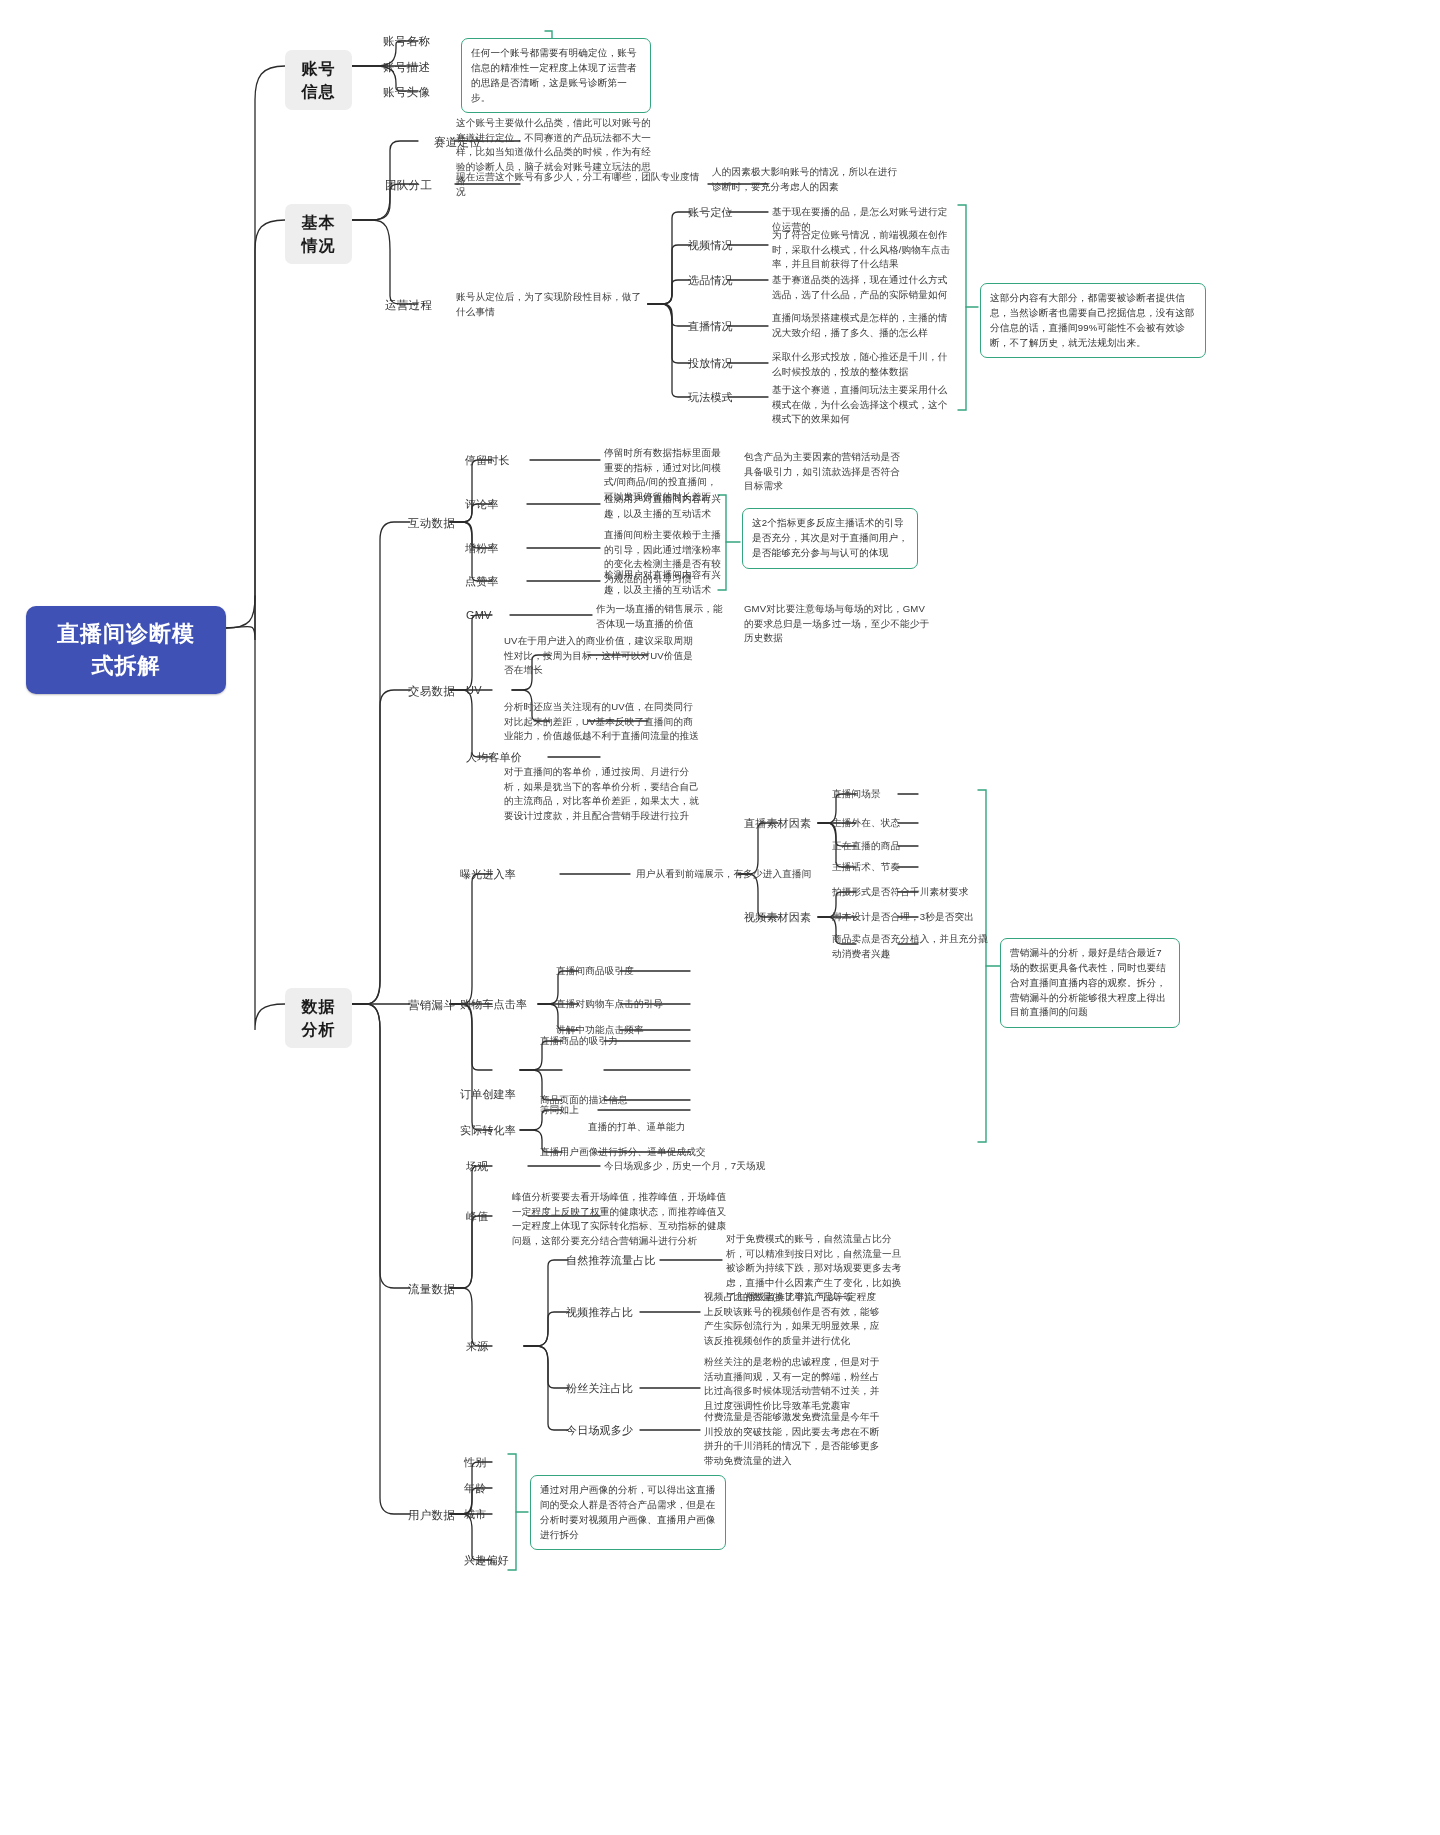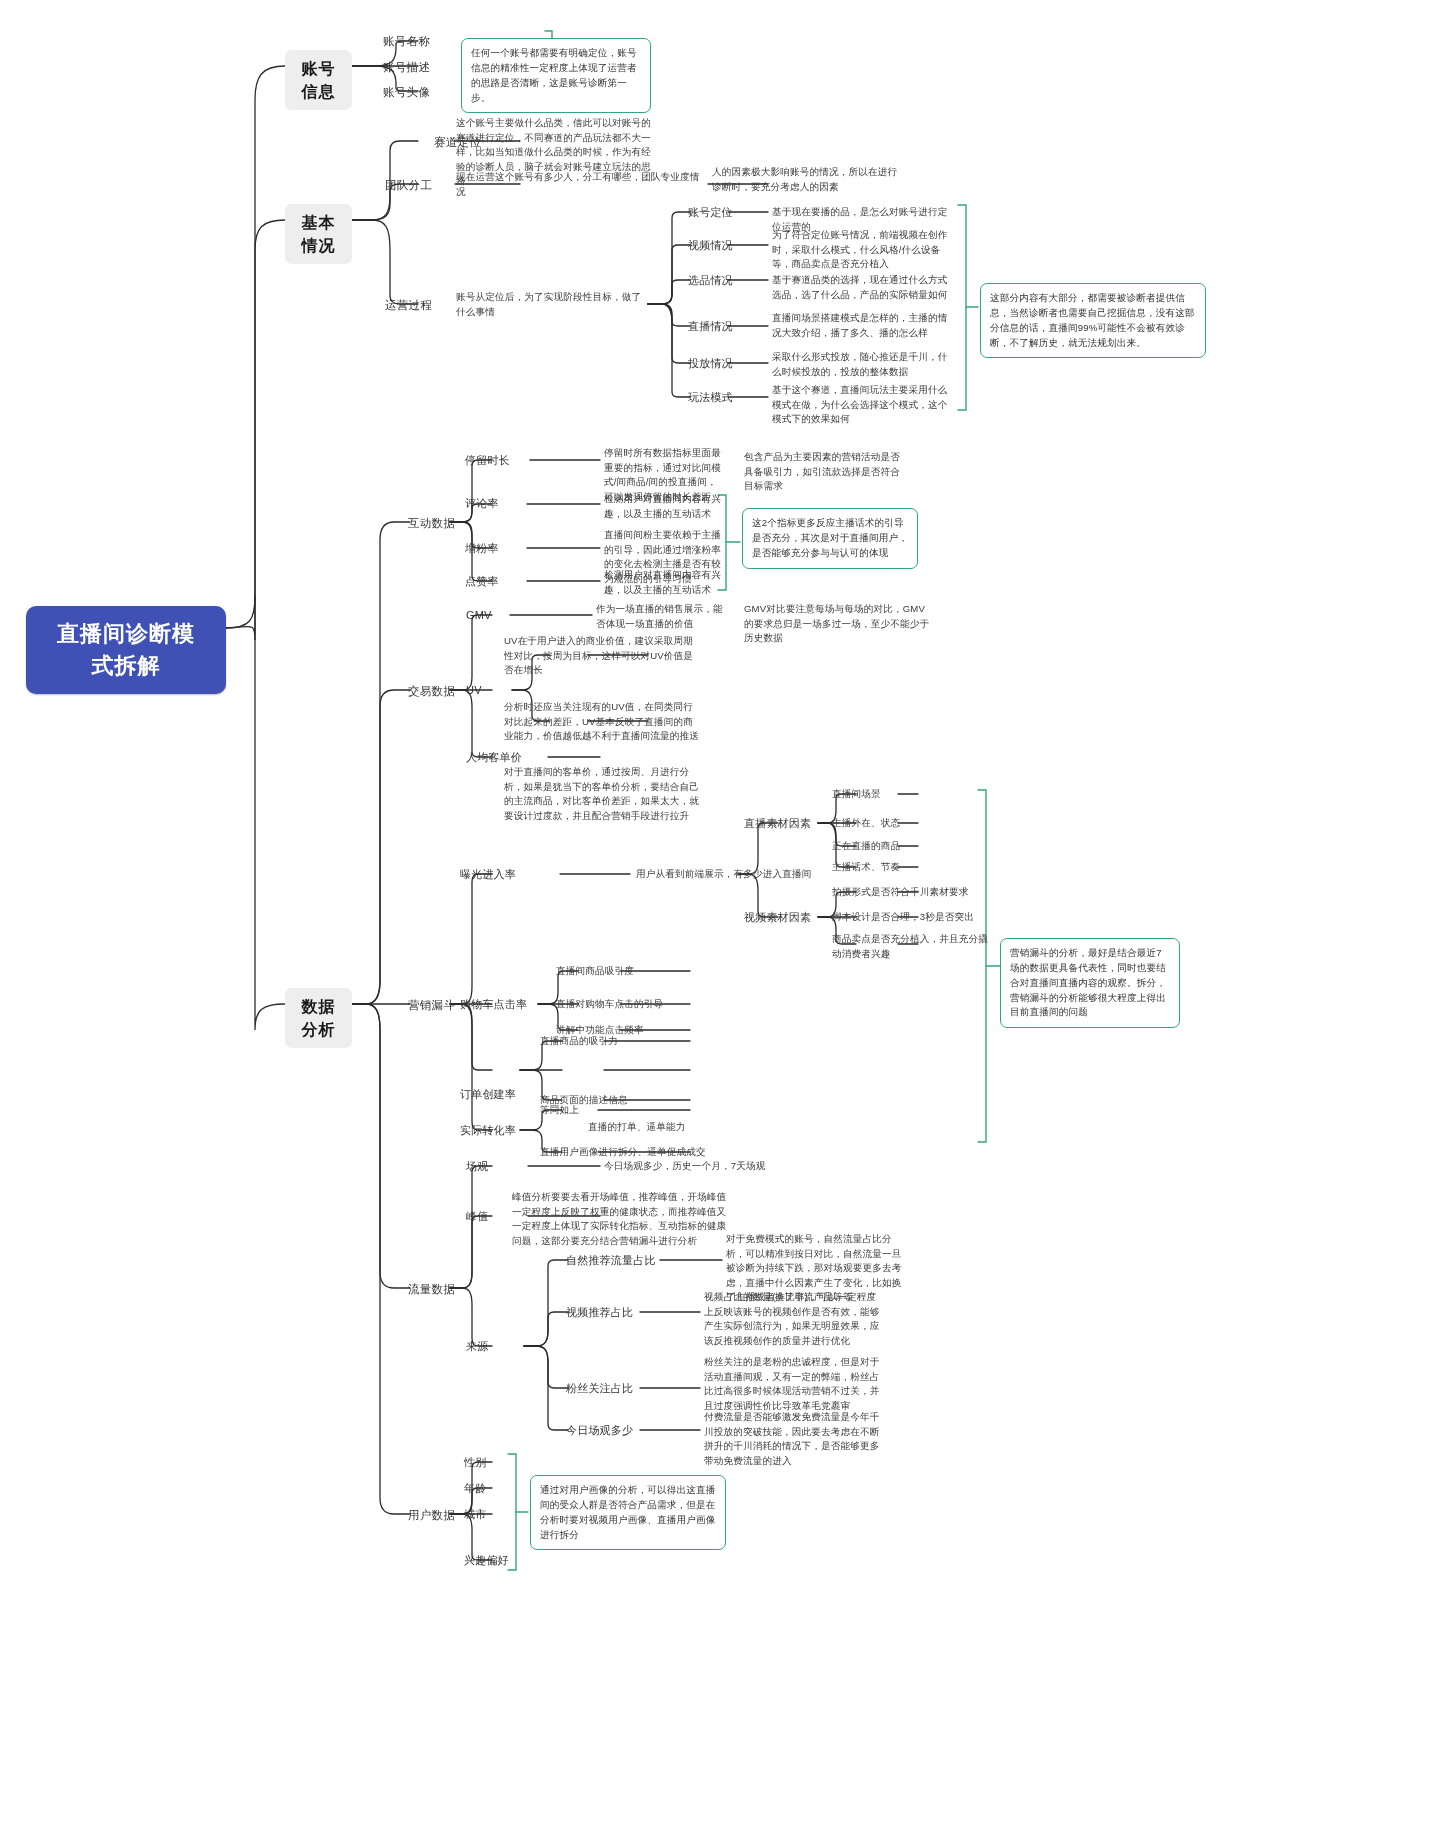--- a/index.html
+++ b/index.html
@@ -240,21 +240,21 @@
   <div class="node leaf" style="left:456px; top:170px; width:248px;">现在运营这个账号有多少人，分工有哪些，团队专业度情况</div>
   <div class="node leaf" style="left:712px; top:165px; width:192px;">人的因素极大影响账号的情况，所以在进行诊断时，要充分考虑人的因素</div>
 
   <div class="node l2" style="left:385px; top:297px;">运营过程</div>
   <div class="node leaf" style="left:456px; top:290px; width:192px;">账号从定位后，为了实现阶段性目标，做了什么事情</div>
 
   <div class="node l3" style="left:688px; top:205px;">账号定位</div>
   <div class="node leaf" style="left:772px; top:205px; width:180px;">基于现在要播的品，是怎么对账号进行定位运营的</div>
 
   <div class="node l3" style="left:688px; top:238px;">视频情况</div>
-  <div class="node leaf" style="left:772px; top:228px; width:180px;">为了符合定位账号情况，前端视频在创作时，采取什么模式，什么风格/什么设备等，商品卖点是否充分植入</div>
+  <div class="node leaf" style="left:772px; top:228px; width:180px;">为了符合定位账号情况，前端视频在创作时，采取什么模式，什么风格/购物车点击率，并且目前获得了什么结果</div>
 
   <div class="node l3" style="left:688px; top:273px;">选品情况</div>
   <div class="node leaf" style="left:772px; top:273px; width:180px;">基于赛道品类的选择，现在通过什么方式选品，选了什么品，产品的实际销量如何</div>
 
   <div class="node l3" style="left:688px; top:319px;">直播情况</div>
   <div class="node leaf" style="left:772px; top:311px; width:180px;">直播间场景搭建模式是怎样的，主播的情况大致介绍，播了多久、播的怎么样</div>
 
   <div class="node l3" style="left:688px; top:356px;">投放情况</div>
   <div class="node leaf" style="left:772px; top:350px; width:180px;">采取什么形式投放，随心推还是千川，什么时候投放的，投放的整体数据</div>
 
@@ -264,21 +264,21 @@
   <div class="node note" style="left:980px; top:283px; width:226px;">这部分内容有大部分，都需要被诊断者提供信息，当然诊断者也需要自己挖掘信息，没有这部分信息的话，直播间99%可能性不会被有效诊断，不了解历史，就无法规划出来。</div>
 
   <div class="node l1" style="left:285px; top:988px; width:67px;">数据分析</div>
 
   <div class="node l2" style="left:408px; top:515px;">互动数据</div>
 
   <div class="node l3" style="left:465px; top:453px;">停留时长</div>
   <div class="node leaf" style="left:604px; top:446px; width:122px;">停留时所有数据指标里面最重要的指标，通过对比间模式/间商品/间的投直播间，可以发现停留的时长差距</div>
   <div class="node leaf" style="left:744px; top:450px; width:160px;">包含产品为主要因素的营销活动是否具备吸引力，如引流款选择是否符合目标需求</div>
 
-  <div class="node l3" style="left:465px; top:497px;font-family:Liberation Mono, monospace;">评论率</div>
+  <div class="node l3" style="left:465px; top:497px;">评论率</div>
   <div class="node leaf" style="left:604px; top:492px; width:122px;">检测用户对直播间内容有兴趣，以及主播的互动话术</div>
 
   <div class="node l3" style="left:465px; top:541px;">增粉率</div>
   <div class="node leaf" style="left:604px; top:528px; width:122px;">直播间间粉主要依赖于主播的引导，因此通过增涨粉率的变化去检测主播是否有较为规范的的引导习惯</div>
 
   <div class="node l3" style="left:465px; top:574px;">点赞率</div>
   <div class="node leaf" style="left:604px; top:568px; width:122px;">检测用户对直播间内容有兴趣，以及主播的互动话术</div>
 
   <div class="node note" style="left:742px; top:508px; width:176px;">这2个指标更多反应主播话术的引导是否充分，其次是对于直播间用户，是否能够充分参与与认可的体现</div>
 

